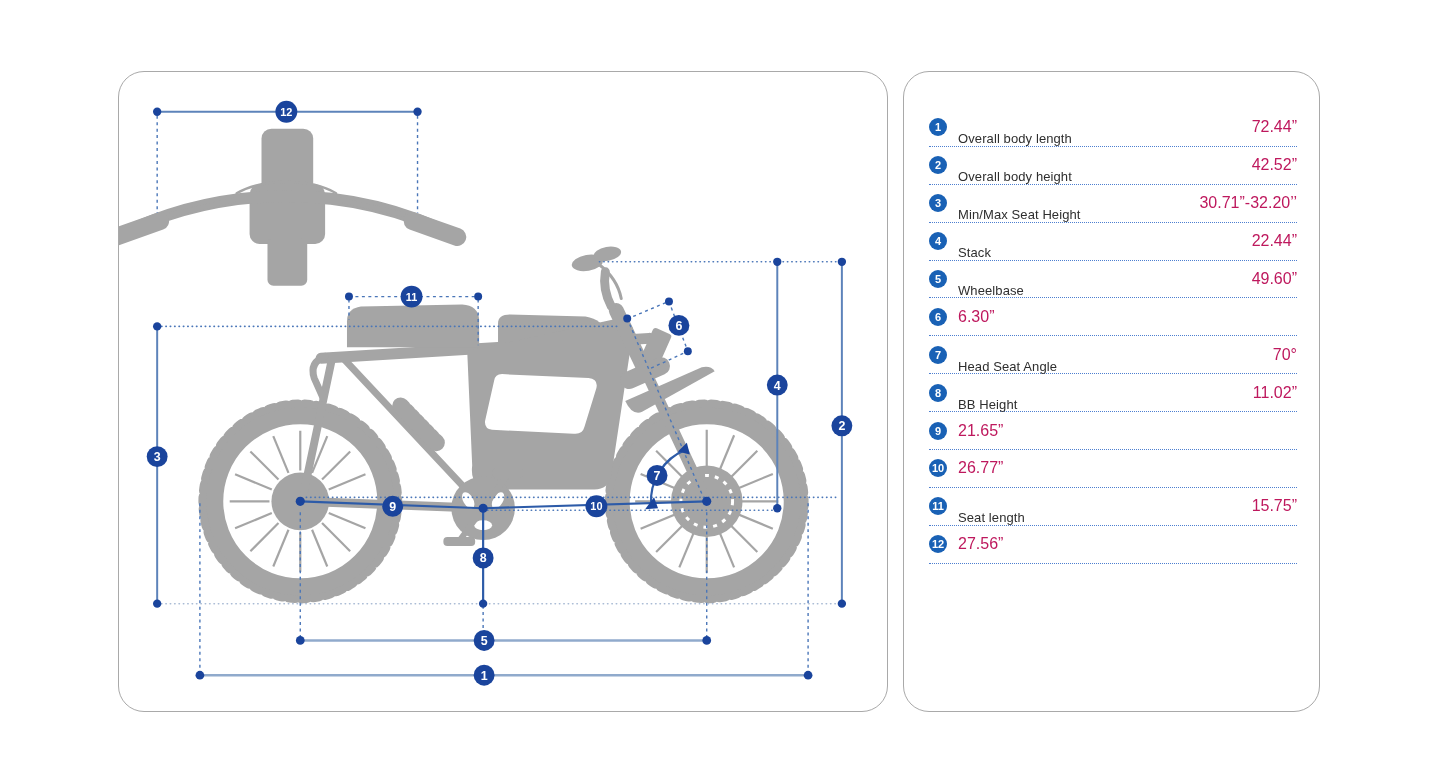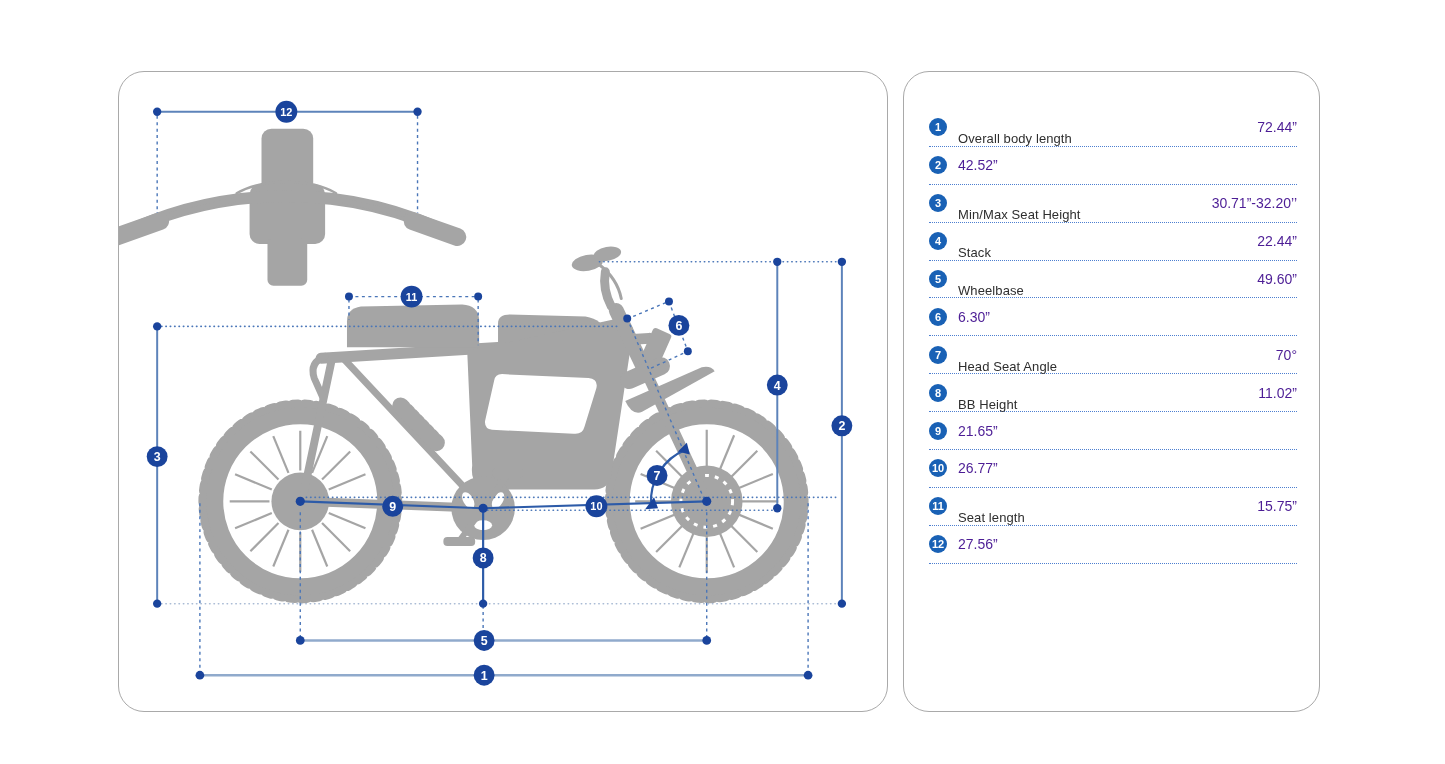--- a/index.html
+++ b/index.html
@@ -11,21 +11,21 @@
   #spec-panel{left:903px;width:417px;padding:37px 22px 0 25px;}
   #bike-svg{position:absolute;left:0;top:0;width:100%;height:100%;}
 
   
   .spec-row{display:flex;align-items:center;height:36.9px;
             border-bottom:1.6px dotted #4d7fd0;}
   .num-badge{flex:none;width:18px;height:18px;border-radius:50%;
              background:#1961b5;color:#fff;font-size:11px;font-weight:bold;
              line-height:18px;text-align:center;margin-right:11px;}
   .spec-label{flex:1;font-size:13px;color:#2e2e2e;letter-spacing:.1px;margin-top:23px;}
-  .spec-value{font-size:14px;color:#4c1d95;}
+  .spec-value{font-size:16px;color:#be185d;}
 
   
   .sil{fill:#a5a5a5;stroke:none;}
   .silln{stroke:#a5a5a5;fill:none;stroke-linecap:round;}
   .spoke line{stroke:#a5a5a5;stroke-width:2.2;}
   .ln-med{stroke:#5d83ba;stroke-width:2;fill:none;}
   .ln-dark{stroke:#2d5ba8;stroke-width:2.2;fill:none;}
   .ln-light{stroke:#90aacc;stroke-width:2.4;fill:none;}
   .dash{stroke:#4a76b8;stroke-width:1.4;fill:none;stroke-dasharray:3 3.5;}
   .dots{stroke:#4a76b8;stroke-width:1.6;fill:none;stroke-dasharray:.4 4;stroke-linecap:round;}
@@ -234,20 +234,21 @@
 </div>
 
 <div class="panel" id="spec-panel">
   <div class="spec-row">
     <span class="num-badge">1</span>
     <span class="spec-label">Overall body length</span>
     <span class="spec-value">72.44”</span>
   </div>
   <div class="spec-row">
     <span class="num-badge">2</span>
+    <span class="spec-label">Overall body height</span>
     <span class="spec-value">42.52”</span>
   </div>
   <div class="spec-row">
     <span class="num-badge">3</span>
     <span class="spec-label">Min/Max Seat Height</span>
     <span class="spec-value">30.71”-32.20’’</span>
   </div>
   <div class="spec-row">
     <span class="num-badge">4</span>
     <span class="spec-label">Stack</span>

